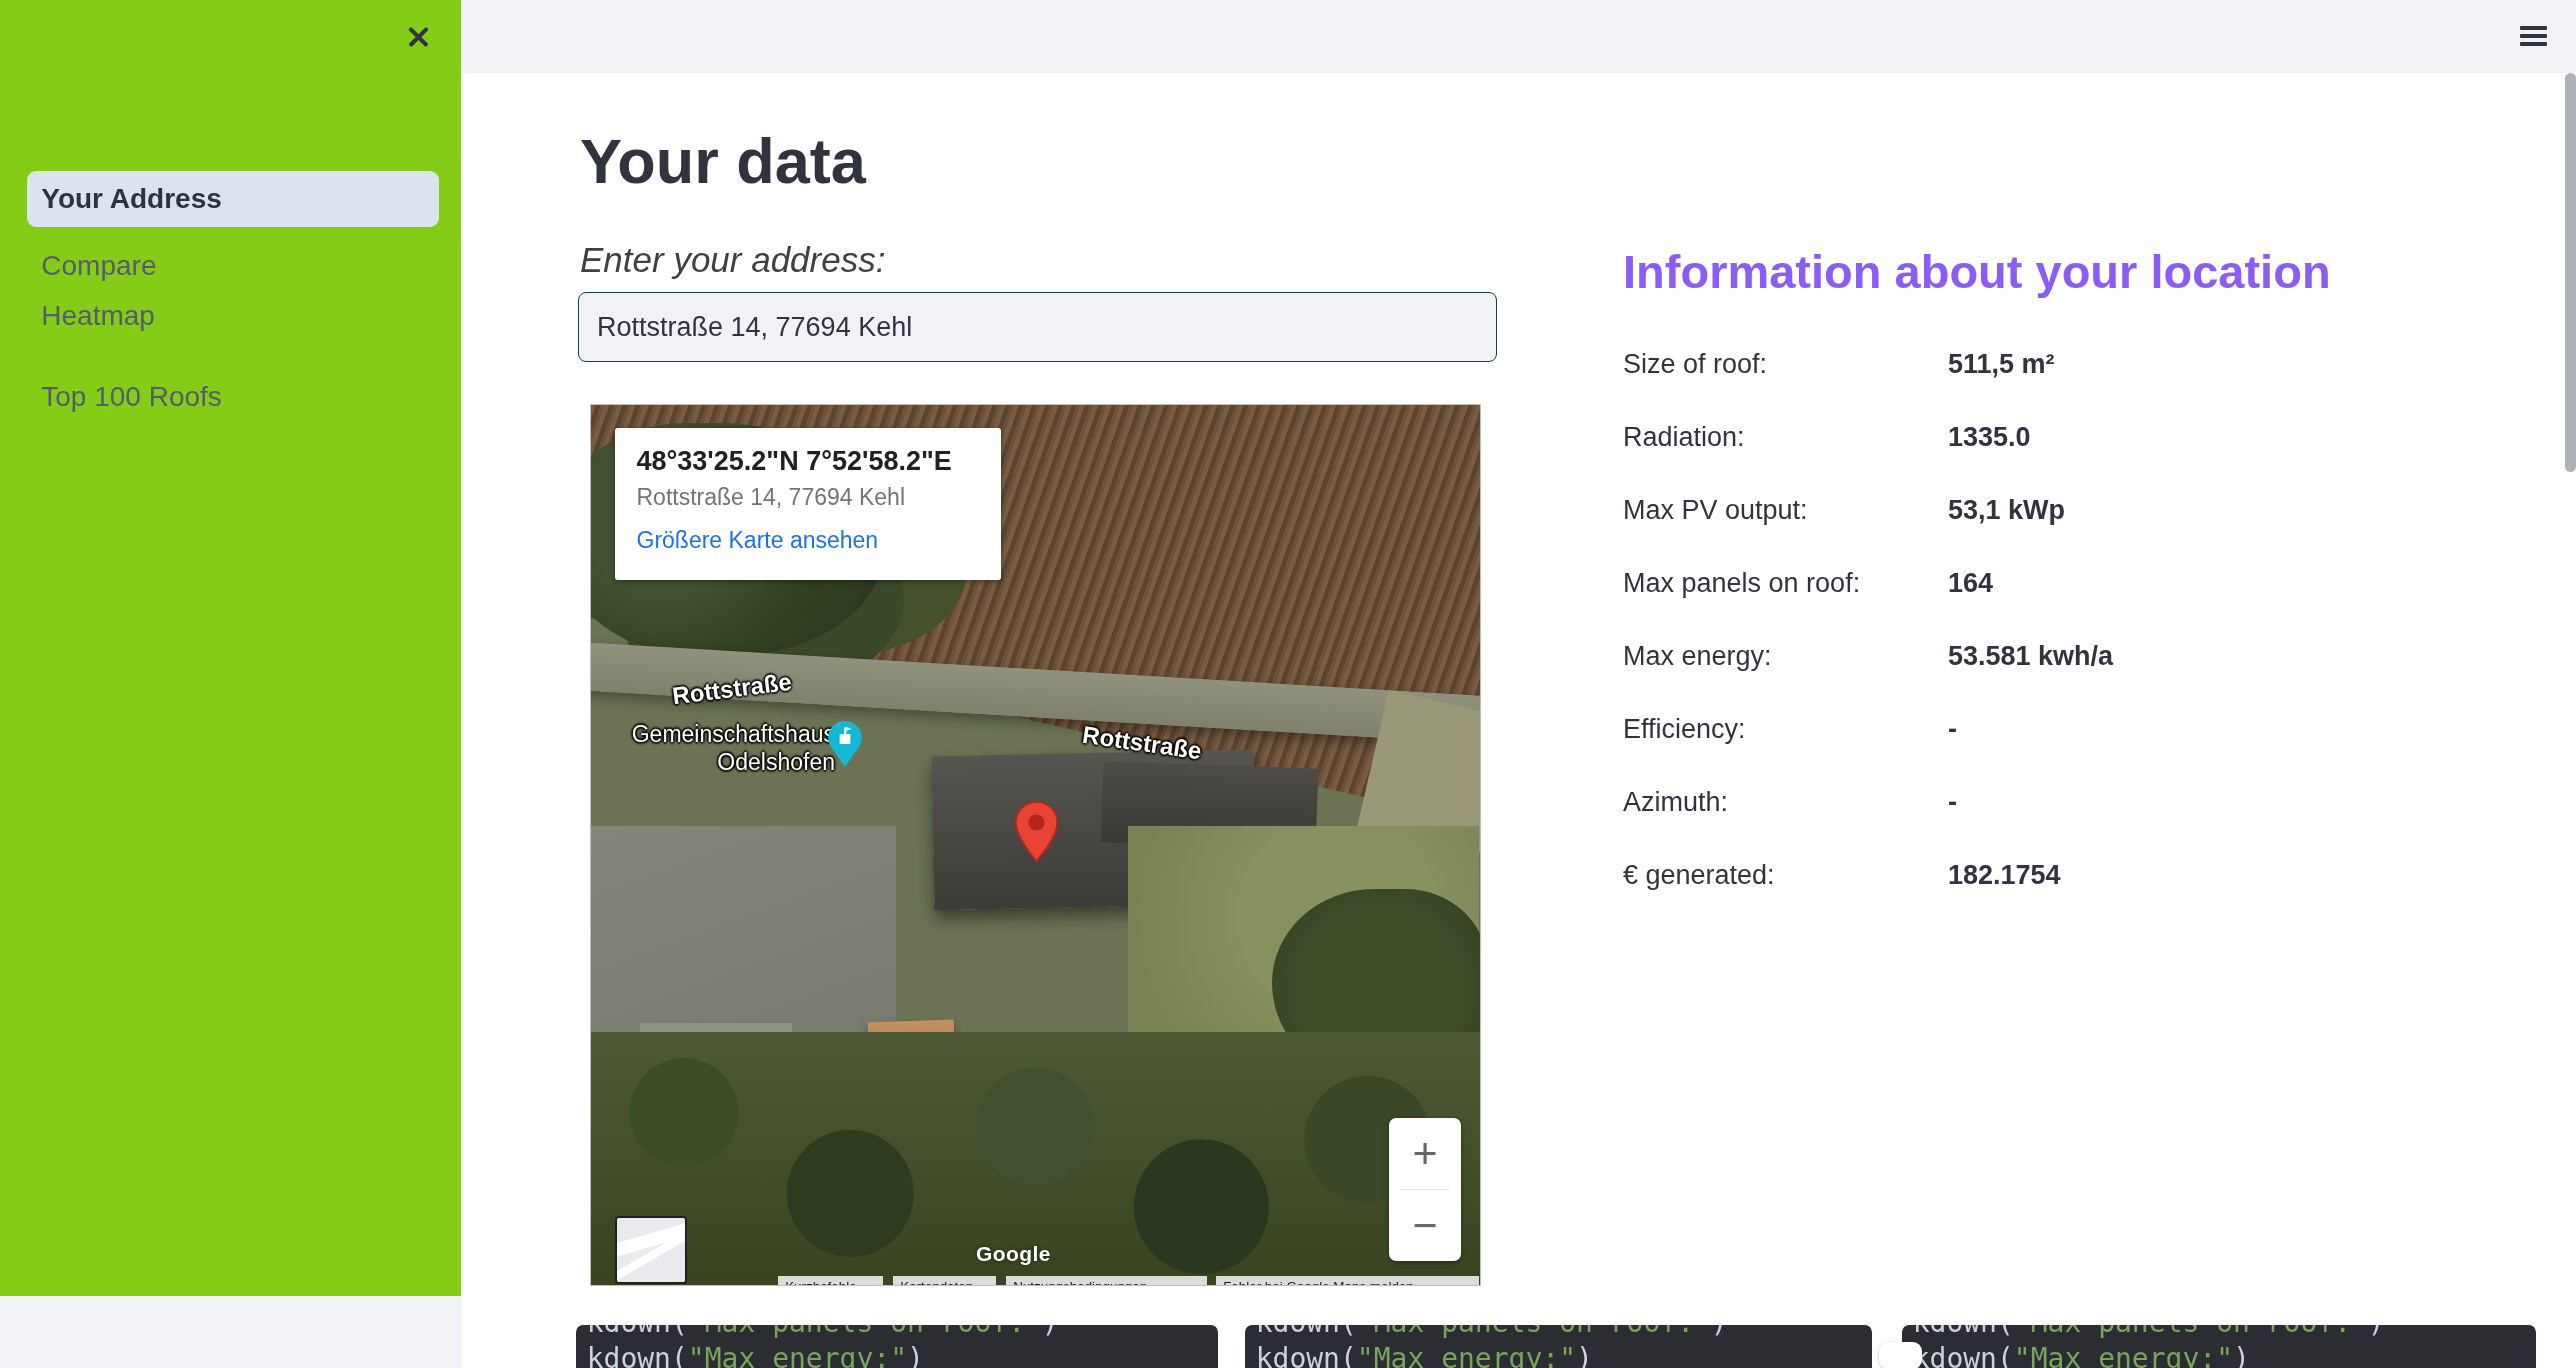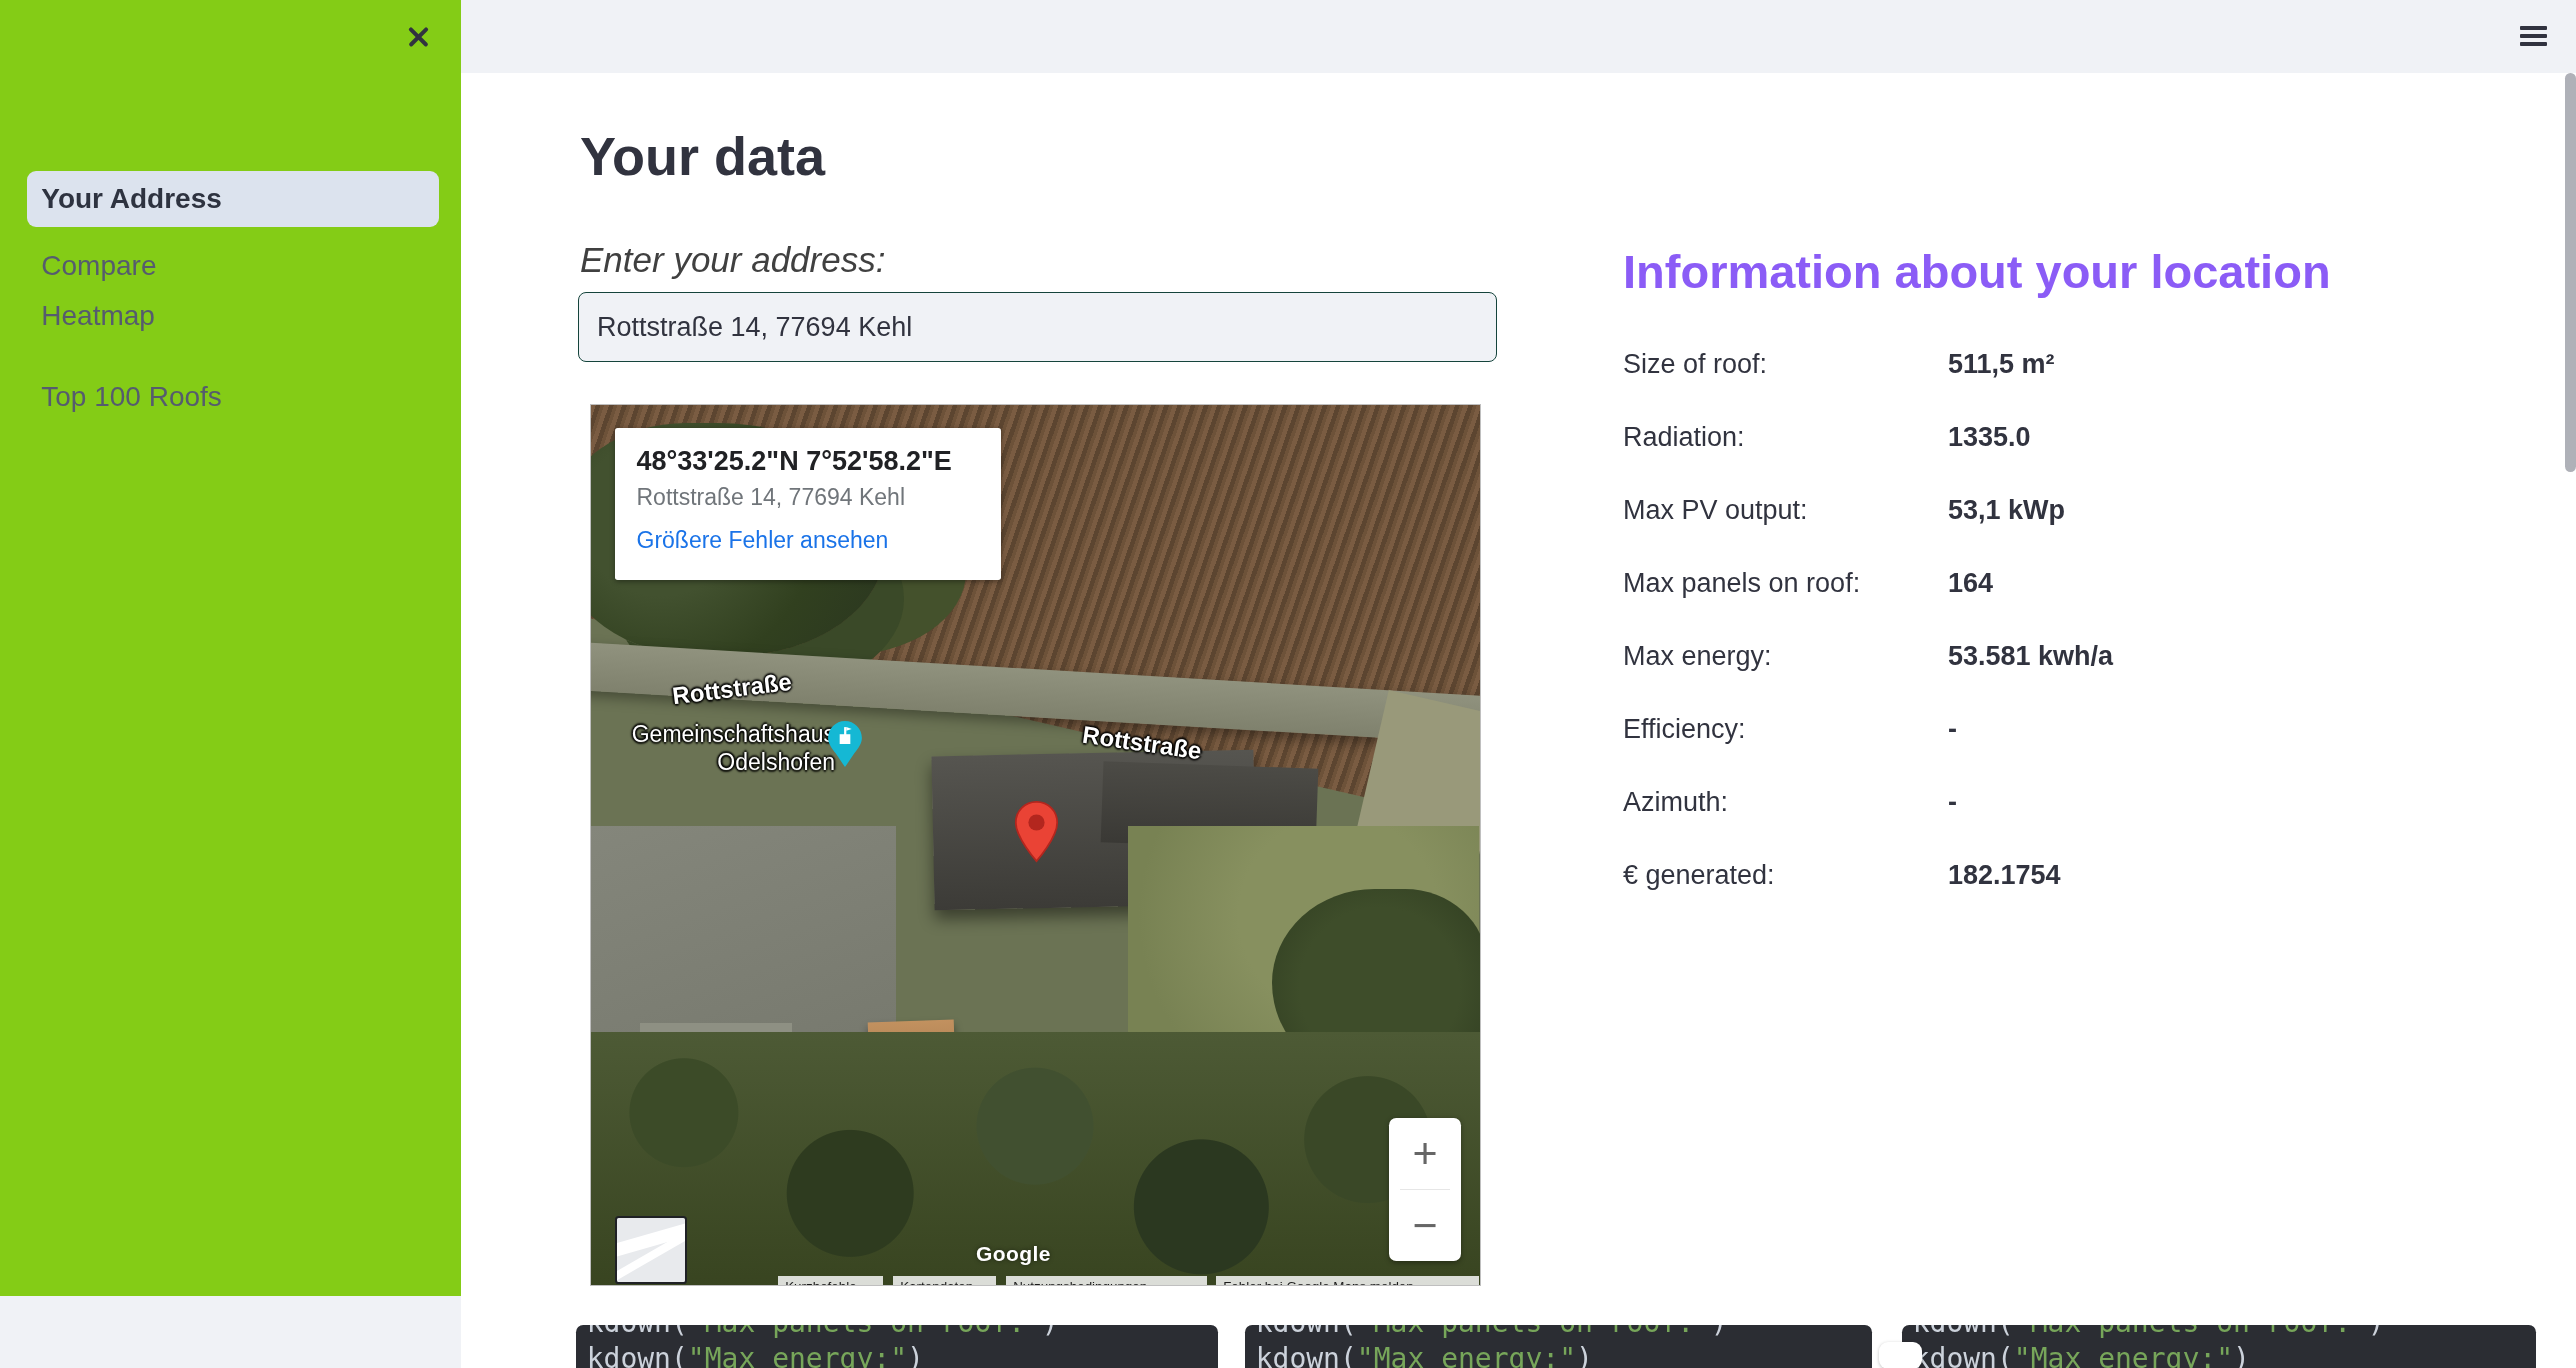--- a/index.html
+++ b/index.html
@@ -23,21 +23,21 @@
   .menu-btn .bar { width:27px; height:3.6px; background:#31333F; border-radius:0.9px; }
 
   
   .sidebar { position:absolute; left:0; top:0; width:461px; height:1296px; background:#84cc16; }
   .nav-item { position:absolute; left:27px; width:412px; height:56px; display:flex; align-items:center;
     padding-left:14.3px; font-size:28px; color:#555c6e; border-radius:9px; cursor:pointer; }
   .nav-item.active { background:#dce3ee; color:#2e3340; font-weight:bold; }
 
   
   .main-surface { position:absolute; left:461px; top:73px; width:2115px; height:1295px; background:#ffffff; }
-  .page-title { position:absolute; left:580px; top:125px; font-size:54px; font-weight:bold; color:#31333F; }
+  .page-title { position:absolute; left:580px; top:125px; font-size:63px; font-weight:bold; color:#31333F; }
   .addr-label { position:absolute; left:580px; top:240px; font-size:35px; color:#404040;font-style:italic; }
   .addr-input { position:absolute; left:578px; top:292px; width:919px; height:70px;
     background:#f0f2f6; border:1.8px solid #15443c; border-radius:8px; padding:0 18px;
     font-size:27px; color:#31333F; font-family:"Liberation Sans","DejaVu Sans",sans-serif; outline:none; }
 
   
   .map { position:absolute; left:591px; top:405px; width:889px; height:880px; overflow:hidden;
     background:#6b7354; outline:0.9px solid rgba(0,0,0,.25); cursor:grab; }
   .map * { pointer-events:none; }
   .layer { position:absolute; }
@@ -195,21 +195,21 @@
   </svg>
 
   <svg class="pin-red" viewBox="0 0 52 70">
     <path d="M26 2C13 2 3 12 3 25c0 17 23 43 23 43s23-26 23-43C49 12 39 2 26 2z" fill="#EA4335" stroke="#b3261e" stroke-width="2"></path>
     <circle cx="26" cy="25" r="9" fill="#b3261e"></circle>
   </svg>
 
   <div class="map-card">
     <div class="coords">48°33'25.2"N 7°52'58.2"E</div>
     <div class="addr">Rottstraße 14, 77694 Kehl</div>
-    <div class="link">Größere Fehler ansehen</div>
+    <div class="link">Größere Karte ansehen</div>
   </div>
 
   <div class="zoom-ctrl">
     <div class="zbtn">+</div>
     <div class="zdiv"></div>
     <div class="zbtn">−</div>
   </div>
 
   <div class="g-logo">Google</div>
 

